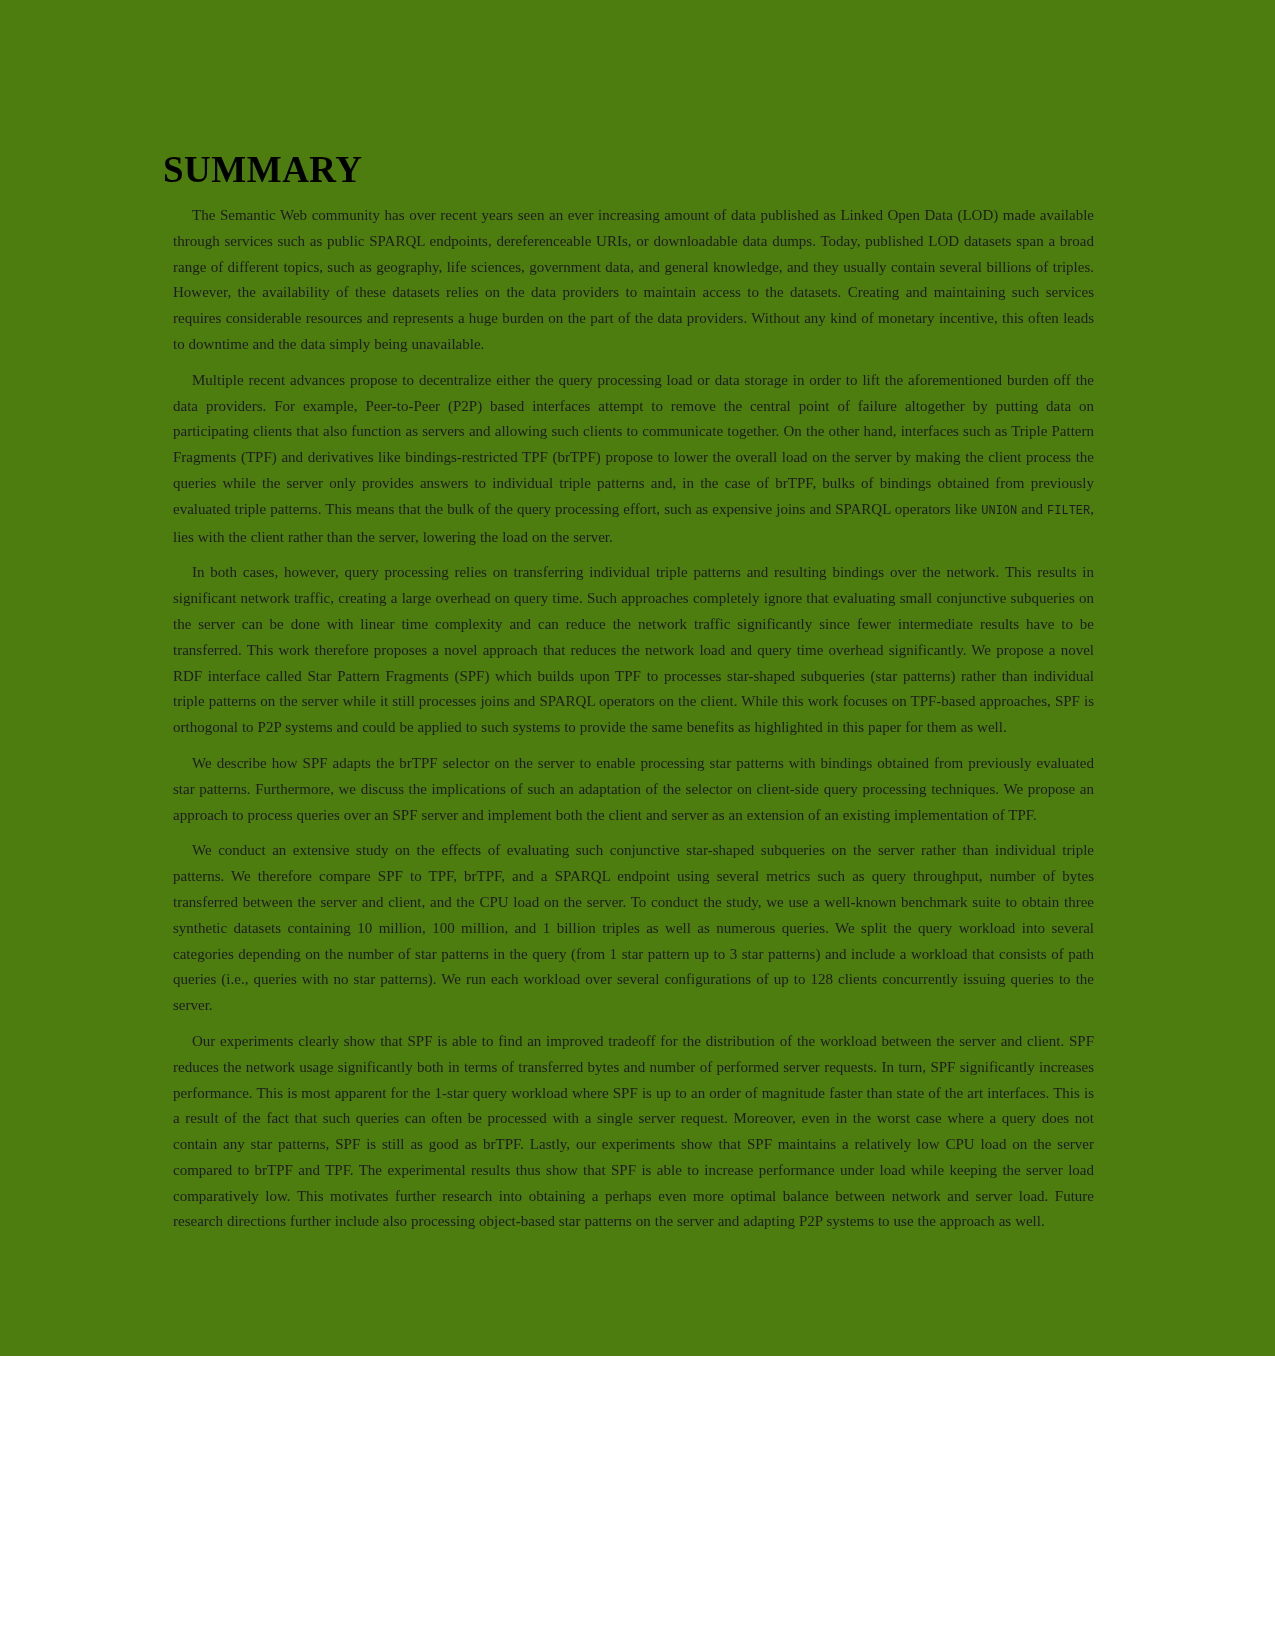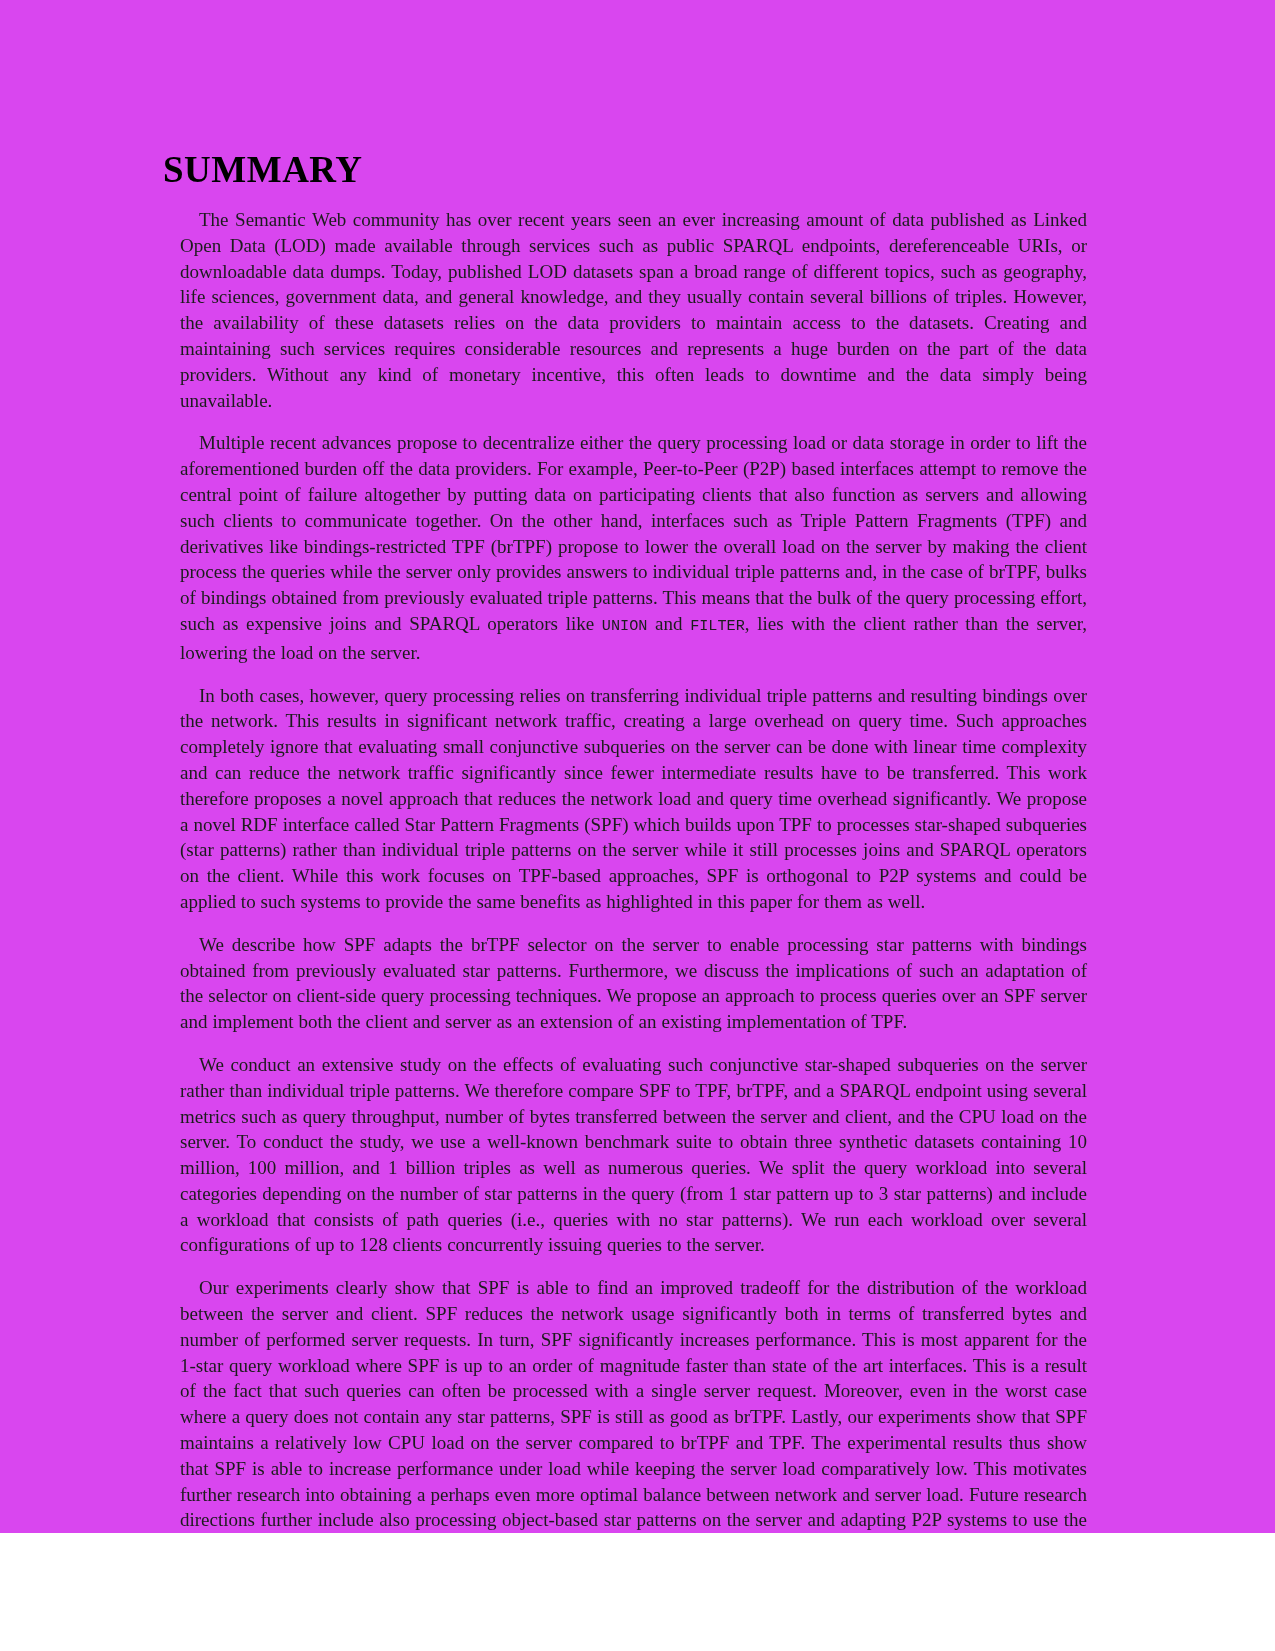--- a/index.html
+++ b/index.html
@@ -3,46 +3,46 @@
 <meta charset="utf-8">
 <style>
   html, body {
     margin: 0;
     padding: 0;
     background: #ffffff;
   }
   .page {
     position: relative;
     width: 1275px;
-    height: 1533px;
-    background: #d946ef;
+    height: 1356px;
+    background: #4d7c0f;
     overflow: hidden;
     font-family: "Liberation Serif", serif;
   }
   .content {
     position: absolute;
     left: 163px;
     top: 150px;
     width: 941px;
   }
   h1.section-heading {
     margin: 0 0 13px 0;
     padding: 0;
     font-family: "Liberation Serif", serif;
     font-size: 37px;
     line-height: 40px;
     font-weight: bold;
     letter-spacing: 0.5px;
     color: #000000;
   }
   .paragraphs p.para {
-    margin: 17px;
+    margin: 10px;
     padding: 0;
     text-indent: 19px;
-    font-size: 19px;
+    font-size: 15px;
     line-height: 25.8px;
     text-align: justify;
     color: #1c1c1c;
     word-spacing: 0.2px;
   }
   .paragraphs p.para code {
     font-family: Liberation Mono, monospace;
     font-size: 0.8em;
     color: #1c1c1c;
   }

